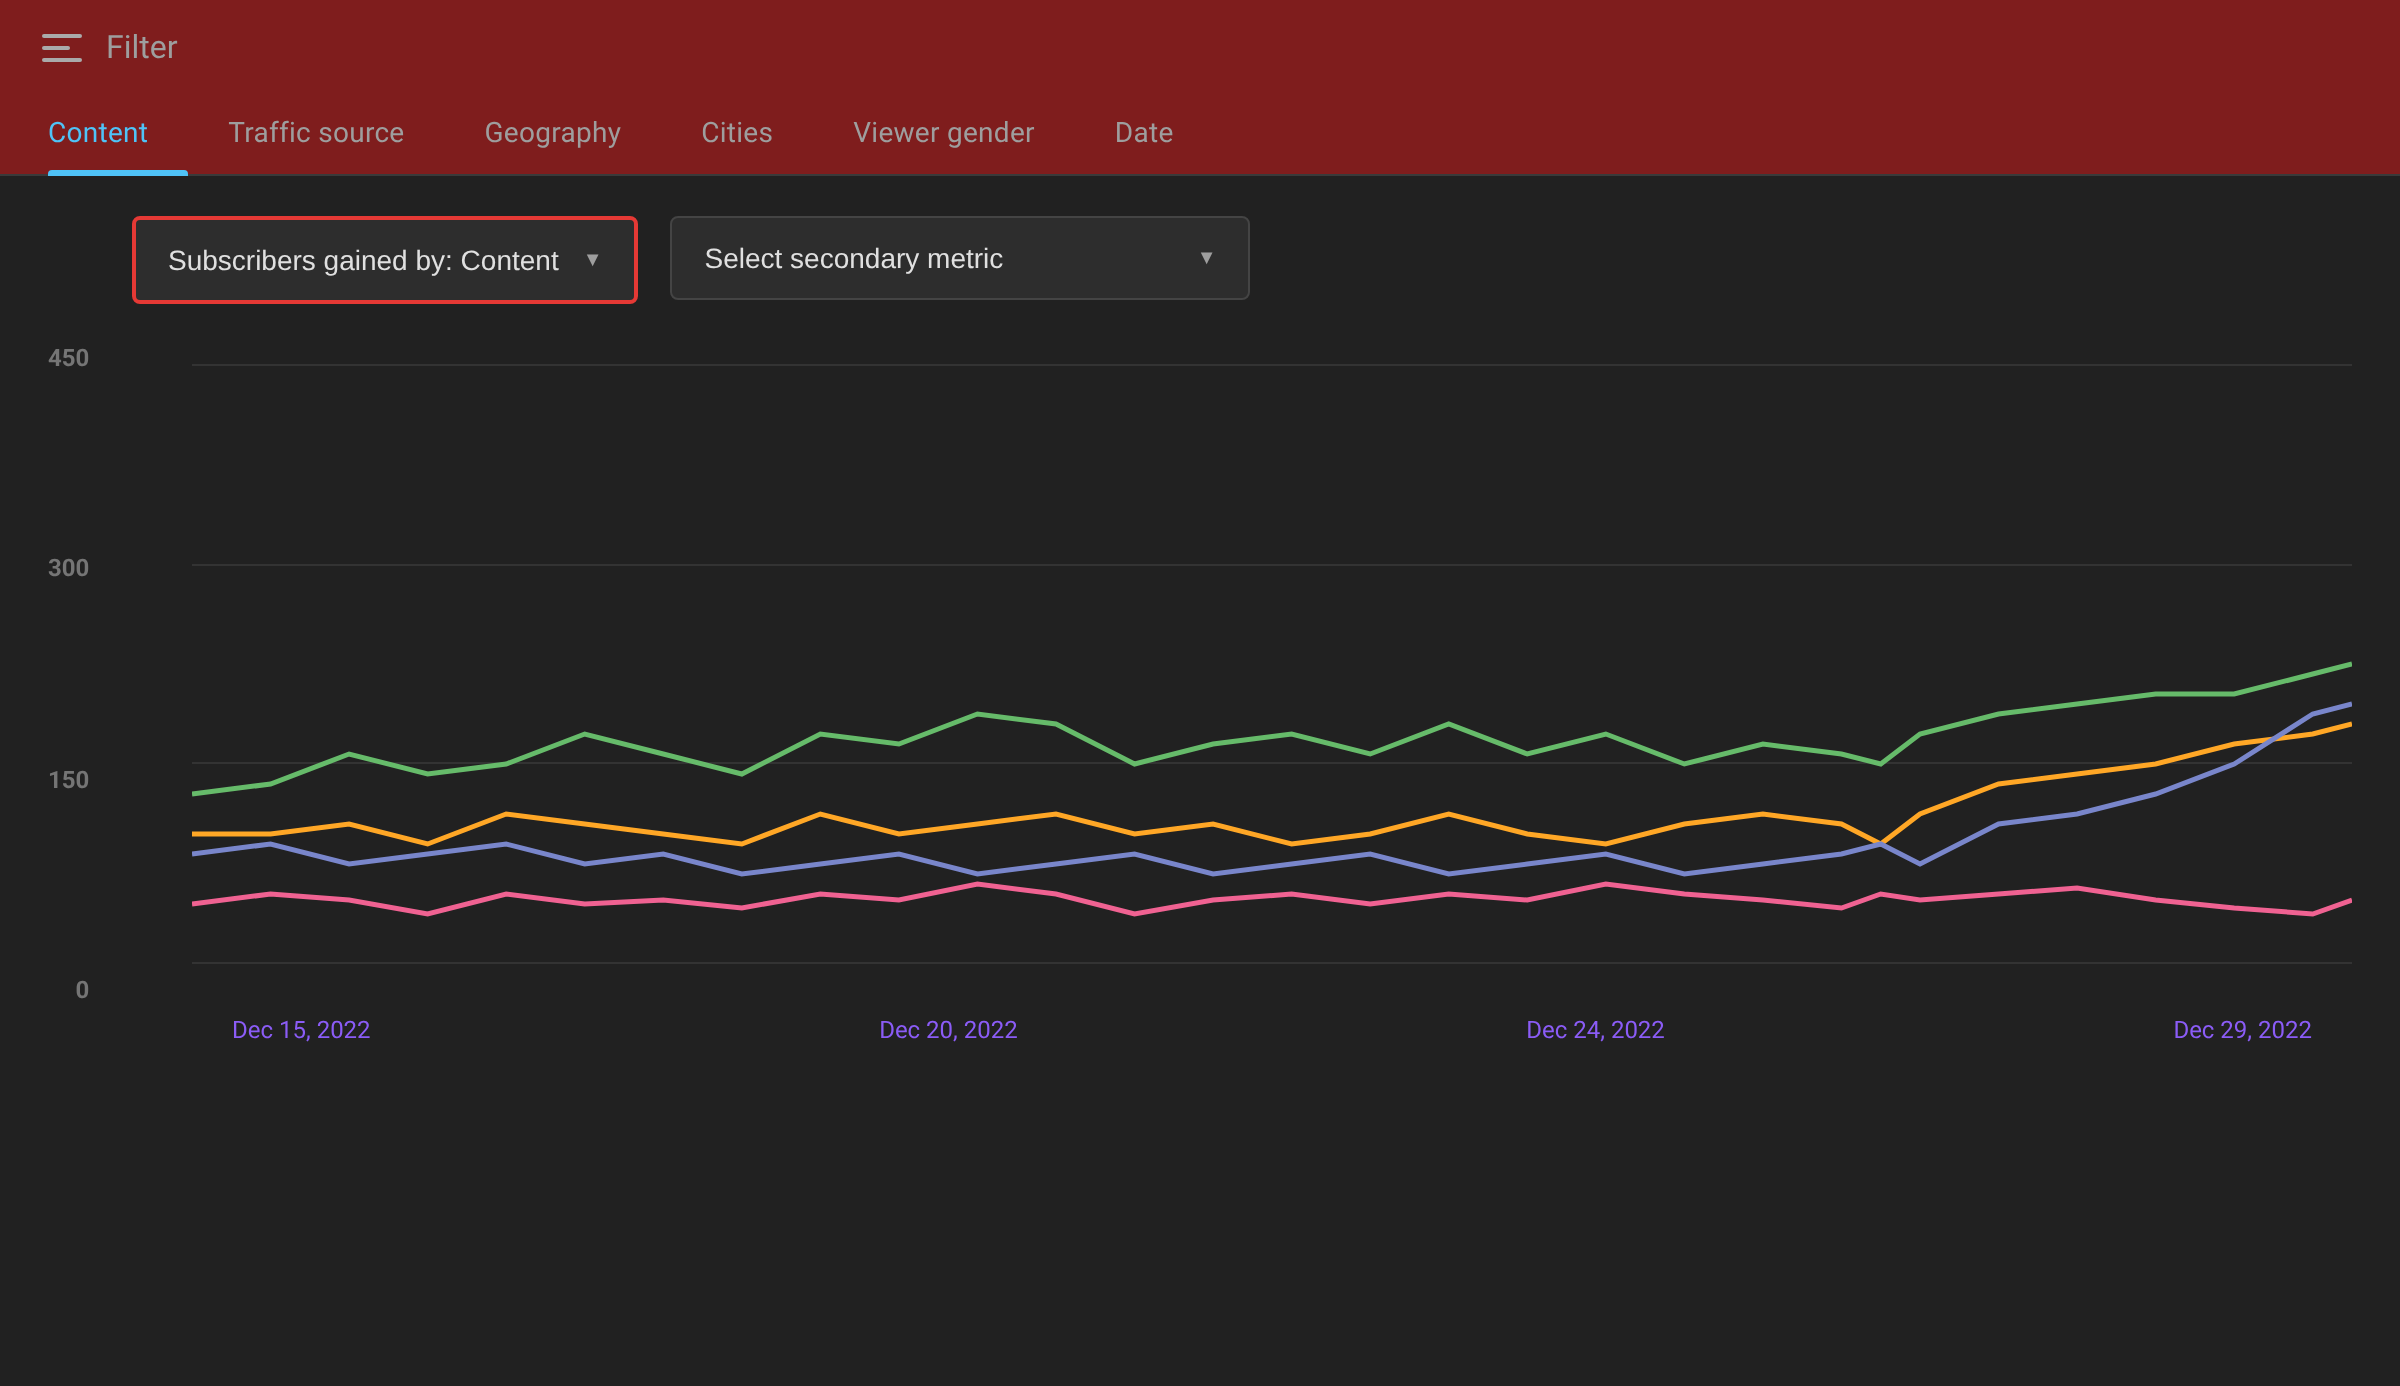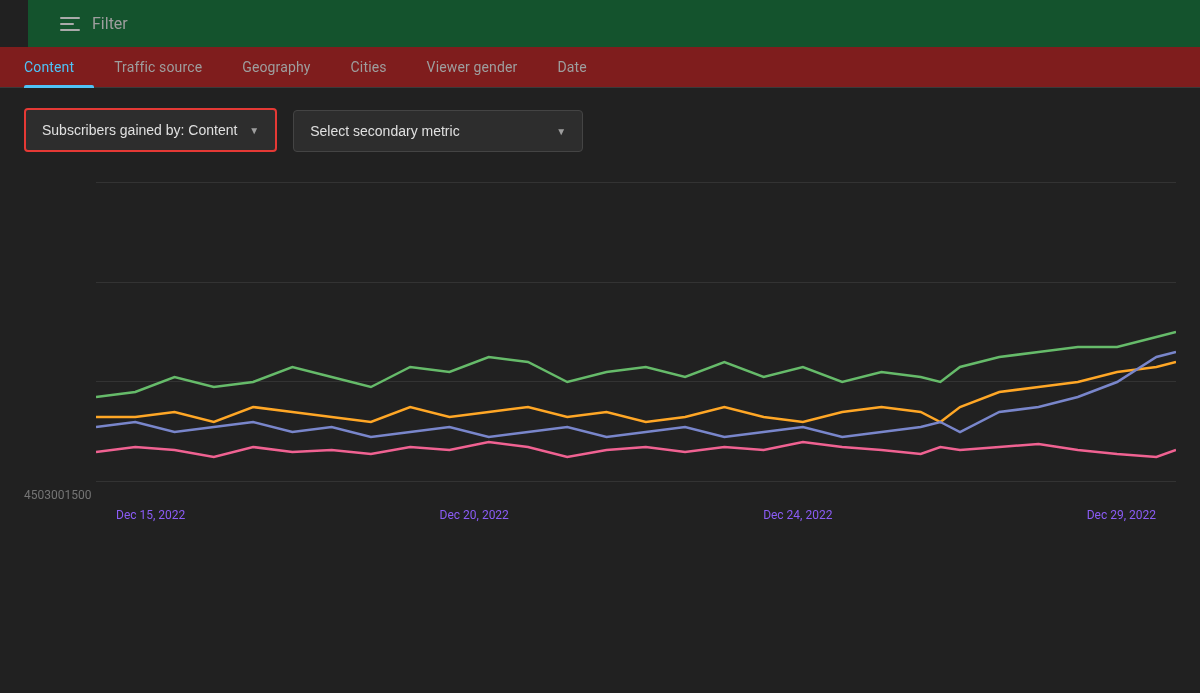--- a/index.html
+++ b/index.html
@@ -9,24 +9,23 @@
       font-family: 'Roboto', Arial, sans-serif;
       width: 1200px;
       height: 693px;
       overflow: hidden;
     }
 
     
     .filter-bar {
       display: flex;
       align-items: center;
-      padding: 14px 32px;
+      padding: 14px 21px;
       gap: 12px;
-      background: #14532d;
-      margin-left: 28px;
+      background: #7f1d1d;
     }
     .filter-icon {
       display: flex;
       flex-direction: column;
       gap: 4px;
       cursor: pointer;
     }
     .filter-icon span {
       display: block;
       height: 2px;
@@ -70,24 +69,25 @@
       right: 0;
       height: 3px;
       background: #4fc3f7;
       border-radius: 2px 2px 0 0;
     }
     .tab:first-child { padding-left: 0; }
 
     
     .dropdowns-row {
       display: flex;
-      align-items: flex-end;
+      align-items: flex-start;
       padding: 20px 24px;
       gap: 16px;
       background: #212121;
+      margin-left: 42px;
     }
     .dropdown-btn {
       display: flex;
       align-items: center;
       justify-content: space-between;
       background: #2d2d2d;
       border: none;
       border-radius: 4px;
       padding: 12px 16px;
       color: #e0e0e0;
@@ -117,24 +117,25 @@
       position: relative;
       height: 380px;
     }
 
     .y-axis-labels {
       position: absolute;
       left: 24px;
       top: 0;
       bottom: 40px;
       display: flex;
-      flex-direction: row;
+      flex-direction: column;
       justify-content: space-between;
       align-items: flex-end;
       padding-bottom: 10px;
+      font-weight: bold;
     }
     .y-label {
       font-size: 12px;
       color: #757575;
     }
 
     .chart-container {
       position: relative;
       margin-left: 36px;
       height: 340px;

